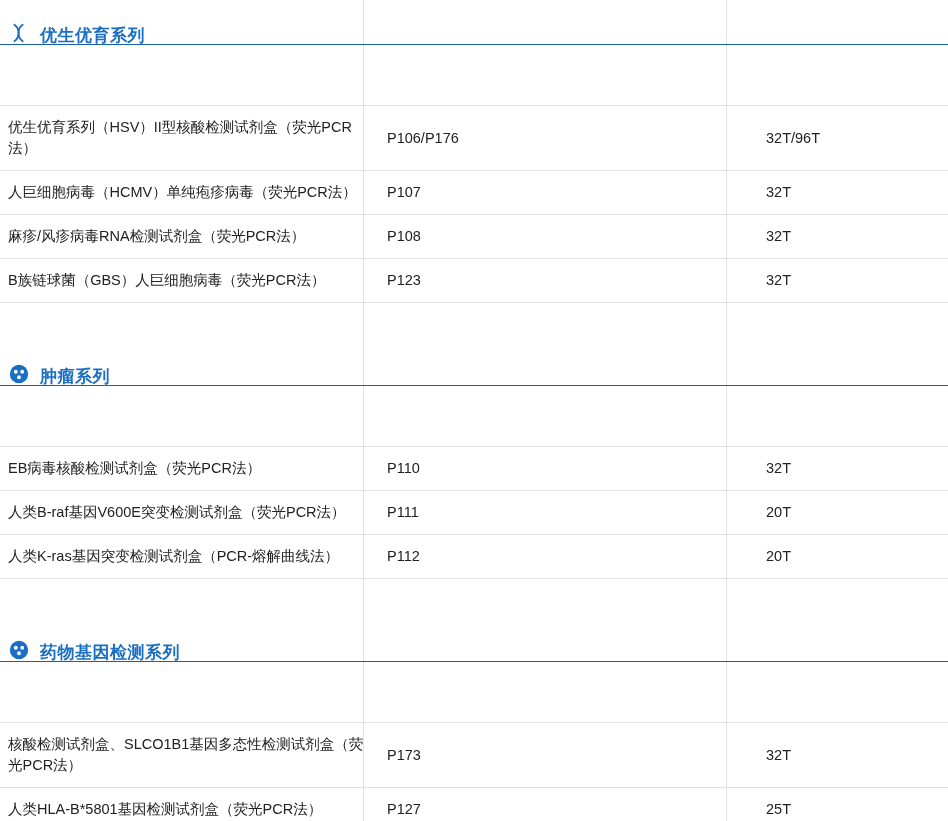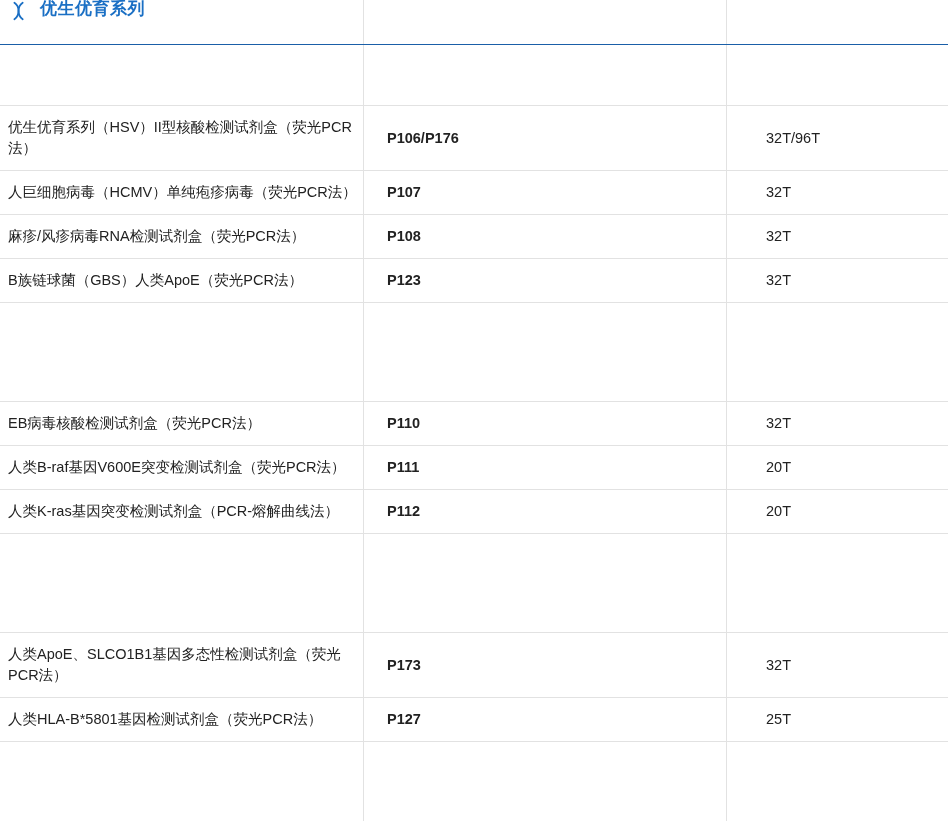--- a/index.html
+++ b/index.html
@@ -17,21 +17,21 @@
   .page {
     position: relative;
     width: 948px;
     height: 821px;
     box-sizing: border-box;
   }
 
   
   .section-header {
     display: flex;
-    align-items: flex-start;
+    align-items: flex-end;
     padding: 0 0 0 8px;
     height: 44px;
     border-bottom: 1px solid #1a5fa8;
   }
   .section-header .sh-icon {
     width: 22px;
     height: 22px;
     margin-right: 10px;
     flex: 0 0 auto;
     display: block;
@@ -52,21 +52,21 @@
   }
   table.prod-table td {
     border-bottom: 1px solid #e2e2e2;
     font-size: 14.5px;
     color: #222222;
     padding: 11px 8px 11px 8px;
     vertical-align: middle;
     line-height: 1.45;
   }
   td.col-name   { width: 363px; }
-  td.col-code   { width: 363px; padding-left: 112px; font-weight: bold; }
+  td.col-code   { width: 363px; padding-left: 112px; }
   td.col-spec   { width: 222px; padding-left: 74px; }
 
   
   .vline {
     position: absolute;
     top: 0;
     bottom: 0;
     width: 1px;
     background: #e2e2e2;
   }
@@ -114,29 +114,38 @@
               <td class="col-name">人巨细胞病毒（HCMV）单纯疱疹病毒（荧光PCR法）</td>
               <td class="col-code">P107</td>
               <td class="col-spec">32T</td>
             </tr>
             <tr>
               <td class="col-name">麻疹/风疹病毒RNA检测试剂盒（荧光PCR法）</td>
               <td class="col-code">P108</td>
               <td class="col-spec">32T</td>
             </tr>
             <tr>
-              <td class="col-name">B族链球菌（GBS）人类ApoE（荧光PCR法）</td>
+              <td class="col-name">B族链球菌（GBS）人巨细胞病毒（荧光PCR法）</td>
               <td class="col-code">P123</td>
               <td class="col-spec">32T</td>
             </tr>
           </tbody>
         </table>
       </div>
       <div class="gap-block"></div>
       <div class="section-wrap">
+        <div class="section-header">
+          <svg viewBox="0 0 24 24" class="sh-icon">
+            <circle cx="12" cy="12" r="10" fill="#1a6fc4"></circle>
+            <circle cx="8.5" cy="9.5" r="2.1" fill="#ffffff"></circle>
+            <circle cx="15.5" cy="9.5" r="2.1" fill="#ffffff"></circle>
+            <circle cx="12" cy="15.5" r="2.1" fill="#ffffff"></circle>
+          </svg>
+          <span class="sh-title">肿瘤系列</span>
+        </div>
         <table class="prod-table">
           <tbody>
             <tr class="spacer-row">
               <td class="col-name"></td>
               <td class="col-code"></td>
               <td class="col-spec"></td>
             </tr>
             <tr>
               <td class="col-name">EB病毒核酸检测试剂盒（荧光PCR法）</td>
               <td class="col-code">P110</td>
@@ -150,29 +159,38 @@
             <tr>
               <td class="col-name">人类K-ras基因突变检测试剂盒（PCR-熔解曲线法）</td>
               <td class="col-code">P112</td>
               <td class="col-spec">20T</td>
             </tr>
           </tbody>
         </table>
       </div>
       <div class="gap-block"></div>
       <div class="section-wrap">
+        <div class="section-header">
+          <svg viewBox="0 0 24 24" class="sh-icon">
+            <circle cx="12" cy="12" r="10" fill="#1a6fc4"></circle>
+            <circle cx="8.5" cy="9.5" r="2.1" fill="#ffffff"></circle>
+            <circle cx="15.5" cy="9.5" r="2.1" fill="#ffffff"></circle>
+            <circle cx="12" cy="15.5" r="2.1" fill="#ffffff"></circle>
+          </svg>
+          <span class="sh-title">药物基因检测系列</span>
+        </div>
         <table class="prod-table">
           <tbody>
             <tr class="spacer-row">
               <td class="col-name"></td>
               <td class="col-code"></td>
               <td class="col-spec"></td>
             </tr>
             <tr>
-              <td class="col-name">人类ApoE、SLCO1B1基因多态性检测试剂盒（荧光PCR法）</td>
+              <td class="col-name">核酸检测试剂盒、SLCO1B1基因多态性检测试剂盒（荧光PCR法）</td>
               <td class="col-code">P173</td>
               <td class="col-spec">32T</td>
             </tr>
             <tr>
               <td class="col-name">人类HLA-B*5801基因检测试剂盒（荧光PCR法）</td>
               <td class="col-code">P127</td>
               <td class="col-spec">25T</td>
             </tr>
           </tbody>
         </table>

